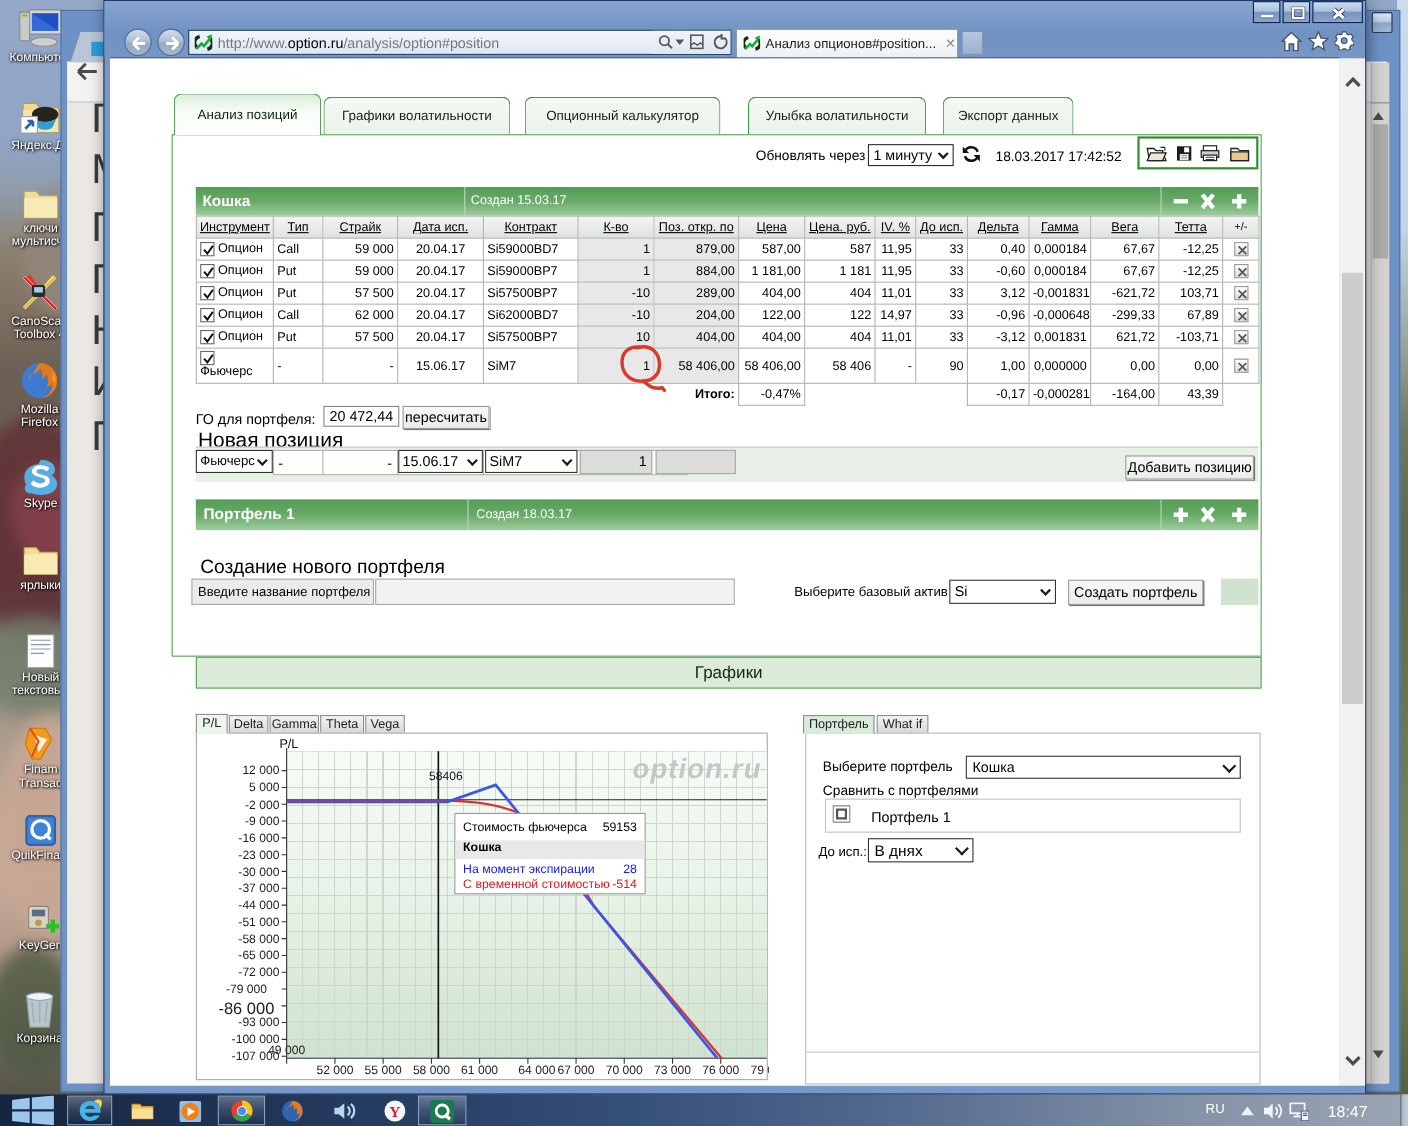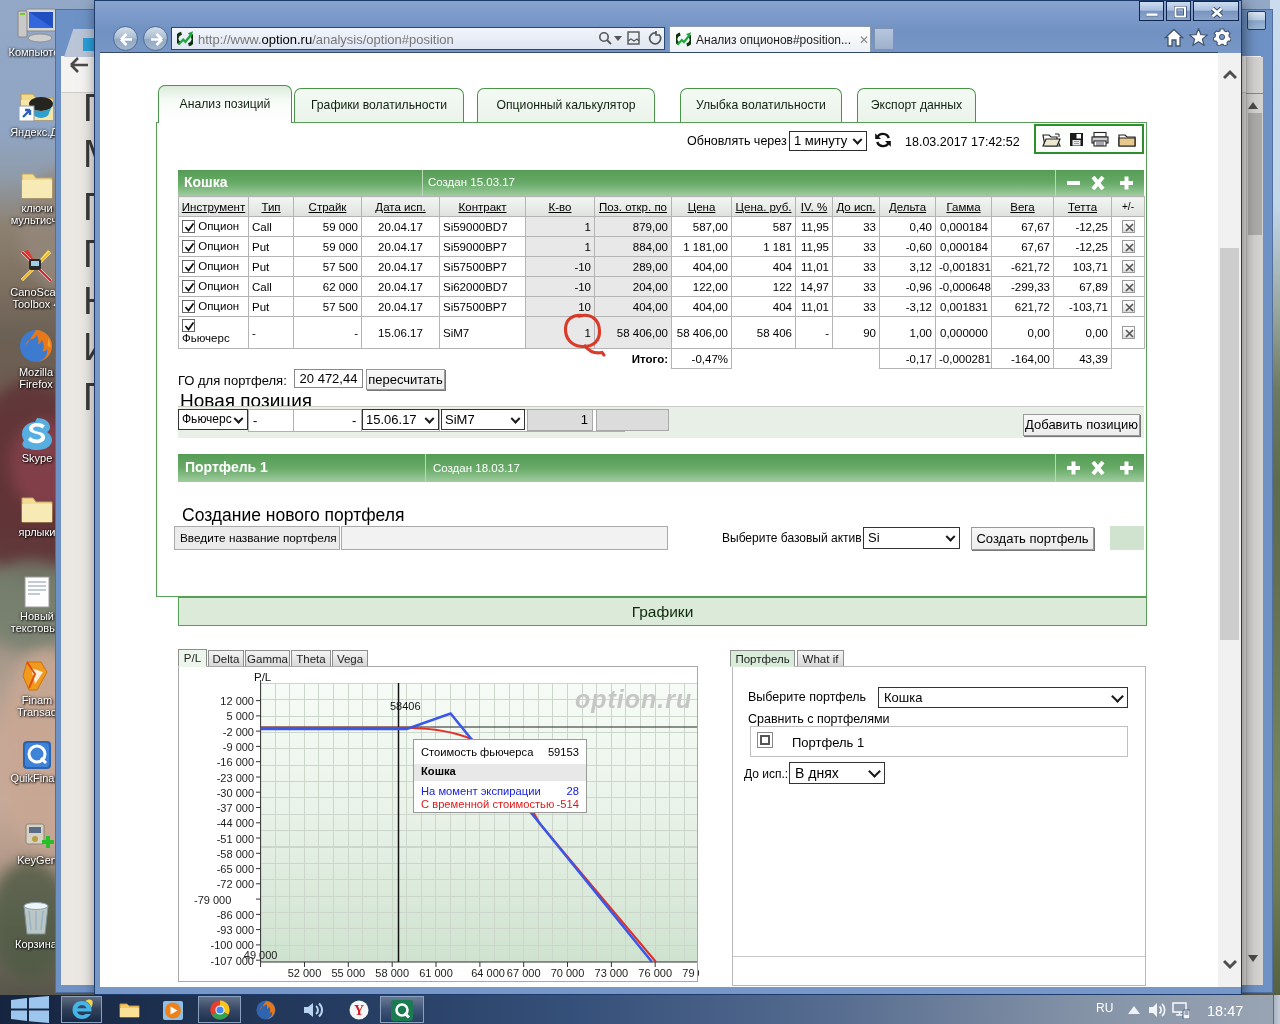--- a/index.html
+++ b/index.html
@@ -537,22 +537,22 @@
   <div class="ab" style="left:194px;top:740.9px;width:60px;text-align:right;font-size:11px;color:#222">-9 000</div>
   <div class="ab" style="left:194px;top:756.2px;width:60px;text-align:right;font-size:11px;color:#222">-16 000</div>
   <div class="ab" style="left:194px;top:771.5px;width:60px;text-align:right;font-size:11px;color:#222">-23 000</div>
   <div class="ab" style="left:194px;top:786.7px;width:60px;text-align:right;font-size:11px;color:#222">-30 000</div>
   <div class="ab" style="left:194px;top:802.0px;width:60px;text-align:right;font-size:11px;color:#222">-37 000</div>
   <div class="ab" style="left:194px;top:817.3px;width:60px;text-align:right;font-size:11px;color:#222">-44 000</div>
   <div class="ab" style="left:194px;top:832.5px;width:60px;text-align:right;font-size:11px;color:#222">-51 000</div>
   <div class="ab" style="left:194px;top:847.8px;width:60px;text-align:right;font-size:11px;color:#222">-58 000</div>
   <div class="ab" style="left:194px;top:863.1px;width:60px;text-align:right;font-size:11px;color:#222">-65 000</div>
   <div class="ab" style="left:194px;top:878.3px;width:60px;text-align:right;font-size:11px;color:#222">-72 000</div>
-  <div class="ab" style="left:194px;top:893.6px;width:60px;text-align:left;font-size:11px;color:#222">-79 000</div>
-  <div class="ab" style="left:194px;top:908.9px;width:60px;text-align:right;font-size:11px;color:#222">-86 000</div>
+  <div class="ab" style="left:194px;top:893.6px;width:60px;text-align:center;font-size:11px;color:#222">-79 000</div>
+  <div class="ab" style="left:194px;top:908.9px;width:60px;text-align:center;font-size:15px;color:#222">-86 000</div>
   <div class="ab" style="left:194px;top:924.1px;width:60px;text-align:right;font-size:11px;color:#222">-93 000</div>
   <div class="ab" style="left:194px;top:939.4px;width:60px;text-align:right;font-size:11px;color:#222">-100 000</div>
   <div class="ab" style="left:194px;top:954.7px;width:60px;text-align:right;font-size:11px;color:#222">-107 000</div>
   <div class="ab" style="left:235.6px;top:949px;width:50px;text-align:center;font-size:11px;color:#222">49 000</div>
   <div class="ab" style="left:279.5px;top:967px;width:50px;text-align:center;font-size:11px;color:#222">52 000</div>
   <div class="ab" style="left:323.3px;top:967px;width:50px;text-align:center;font-size:11px;color:#222">55 000</div>
   <div class="ab" style="left:367.2px;top:967px;width:50px;text-align:center;font-size:11px;color:#222">58 000</div>
   <div class="ab" style="left:411.0px;top:967px;width:50px;text-align:center;font-size:11px;color:#222">61 000</div>
   <div class="ab" style="left:454.9px;top:967px;width:50px;text-align:right;font-size:11px;color:#222">64 000</div>
   <div class="ab" style="left:498.7px;top:967px;width:50px;text-align:center;font-size:11px;color:#222">67 000</div>

